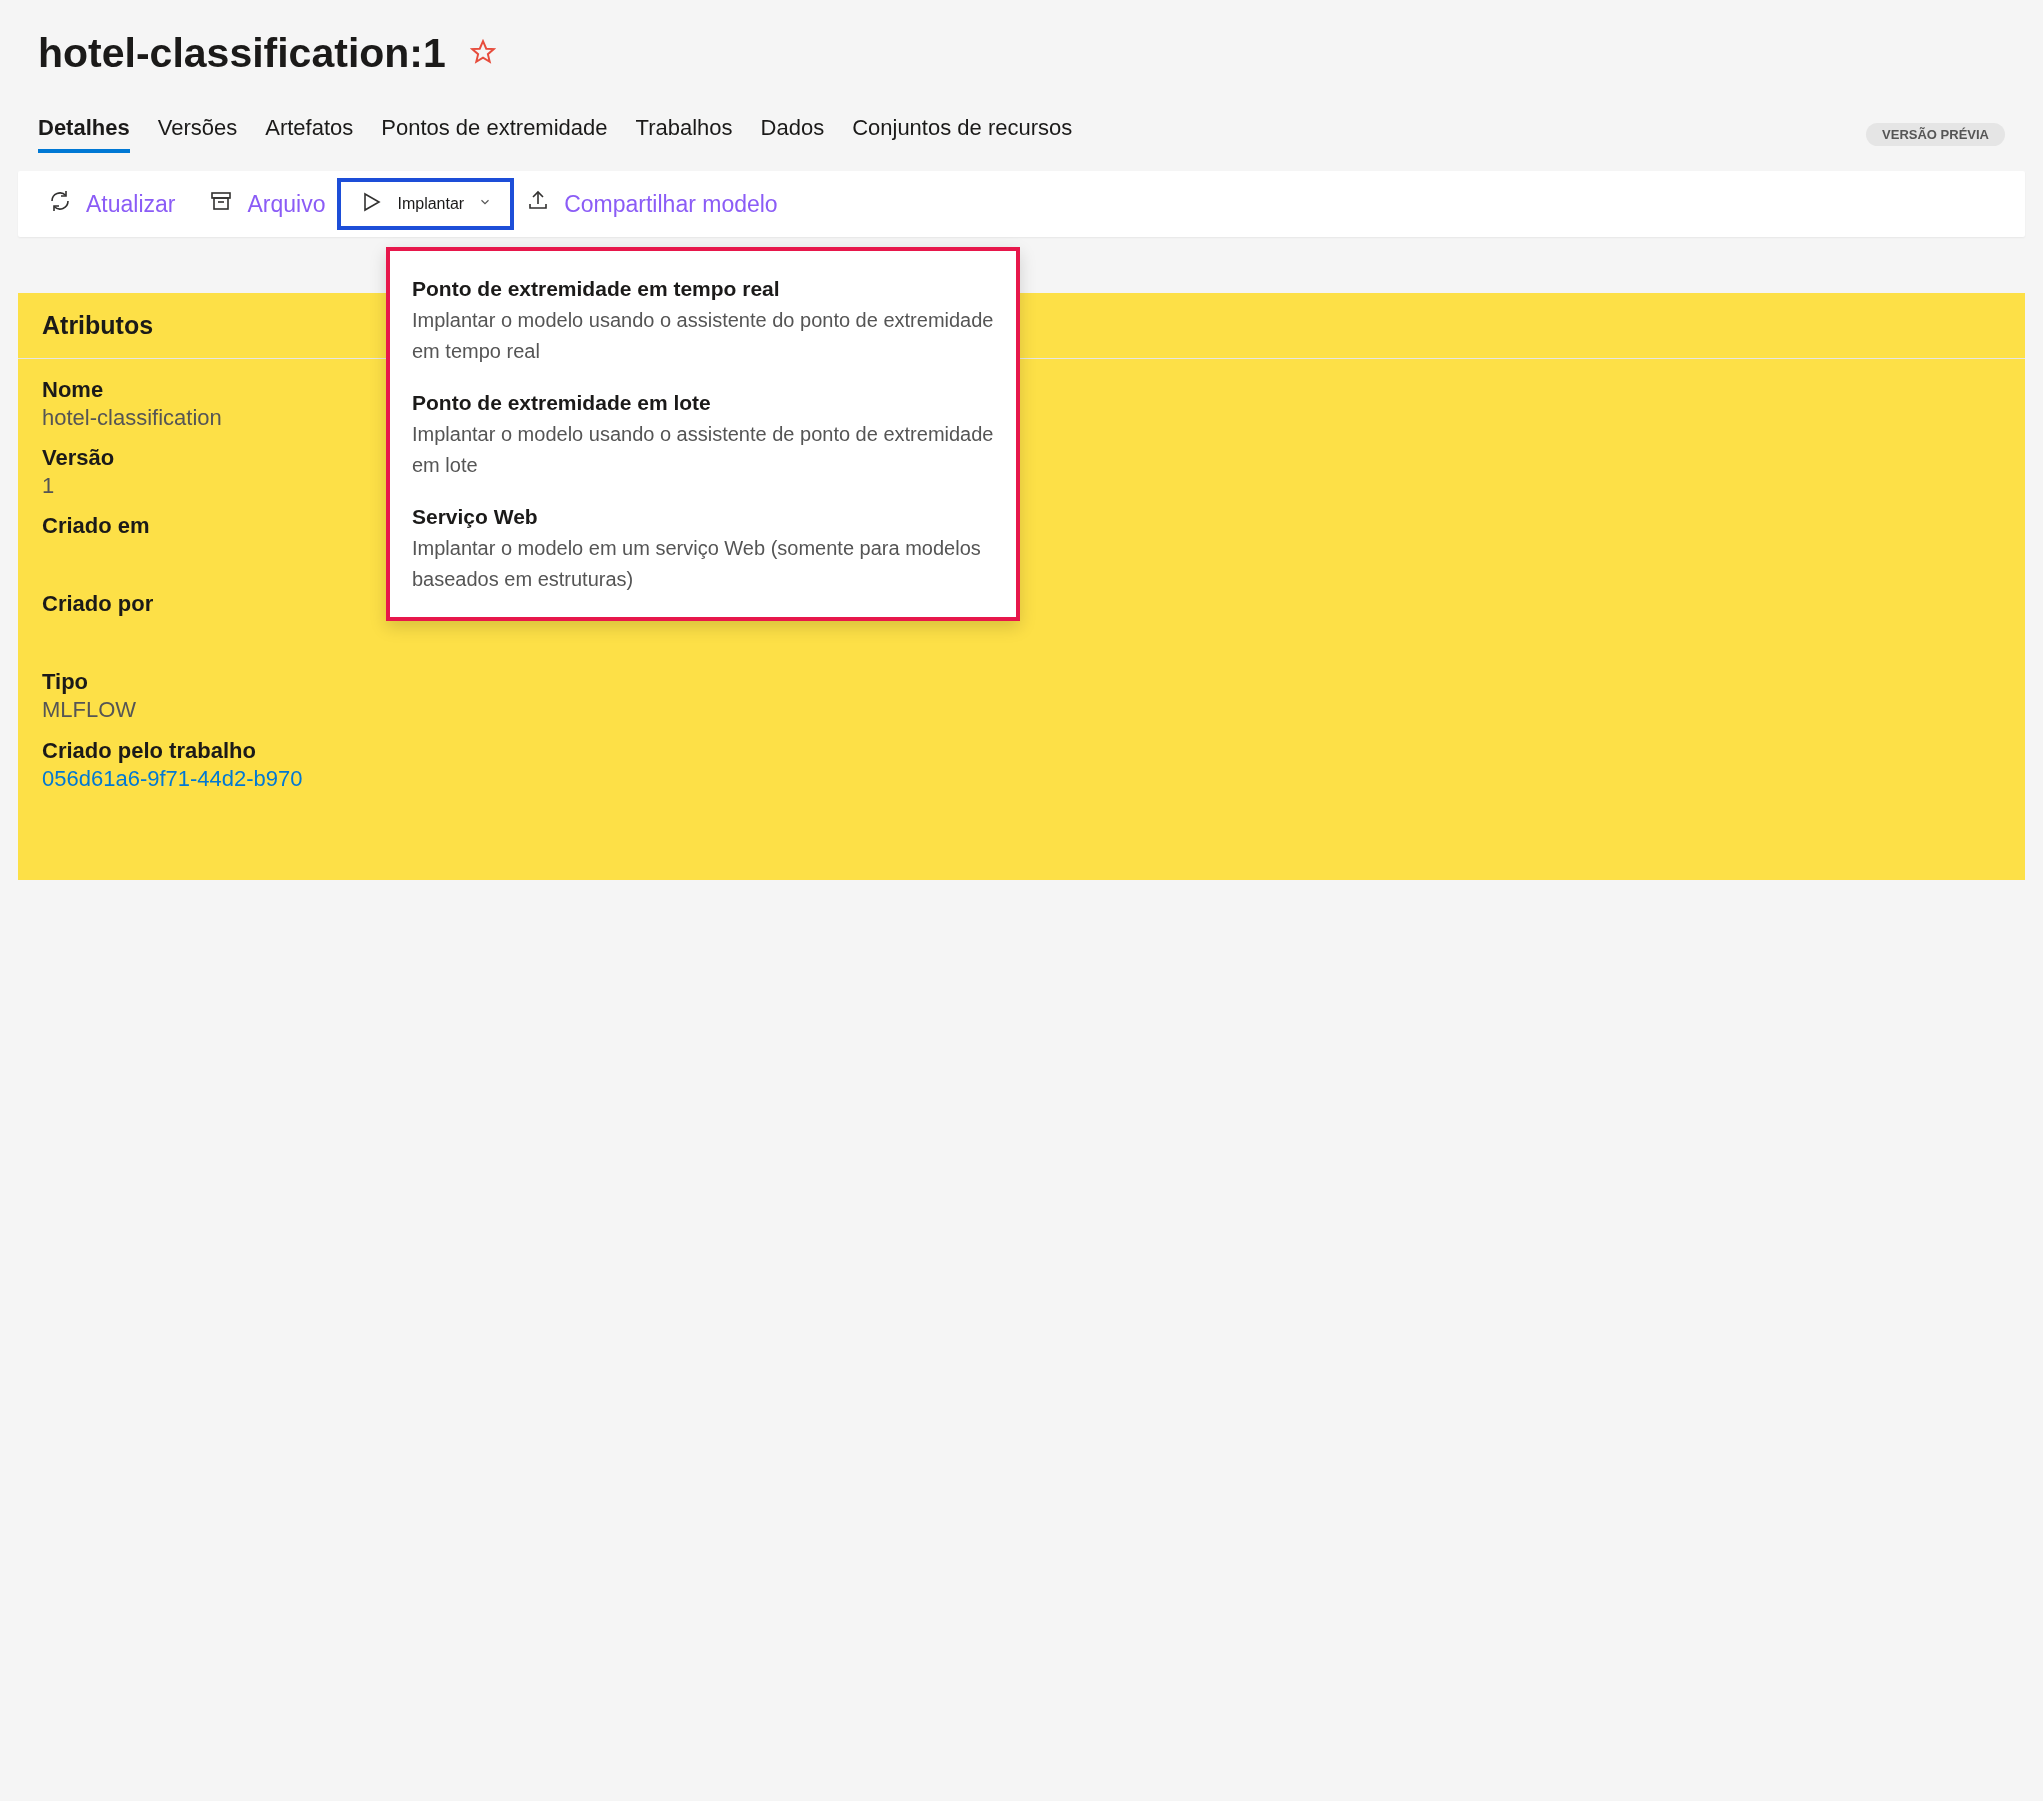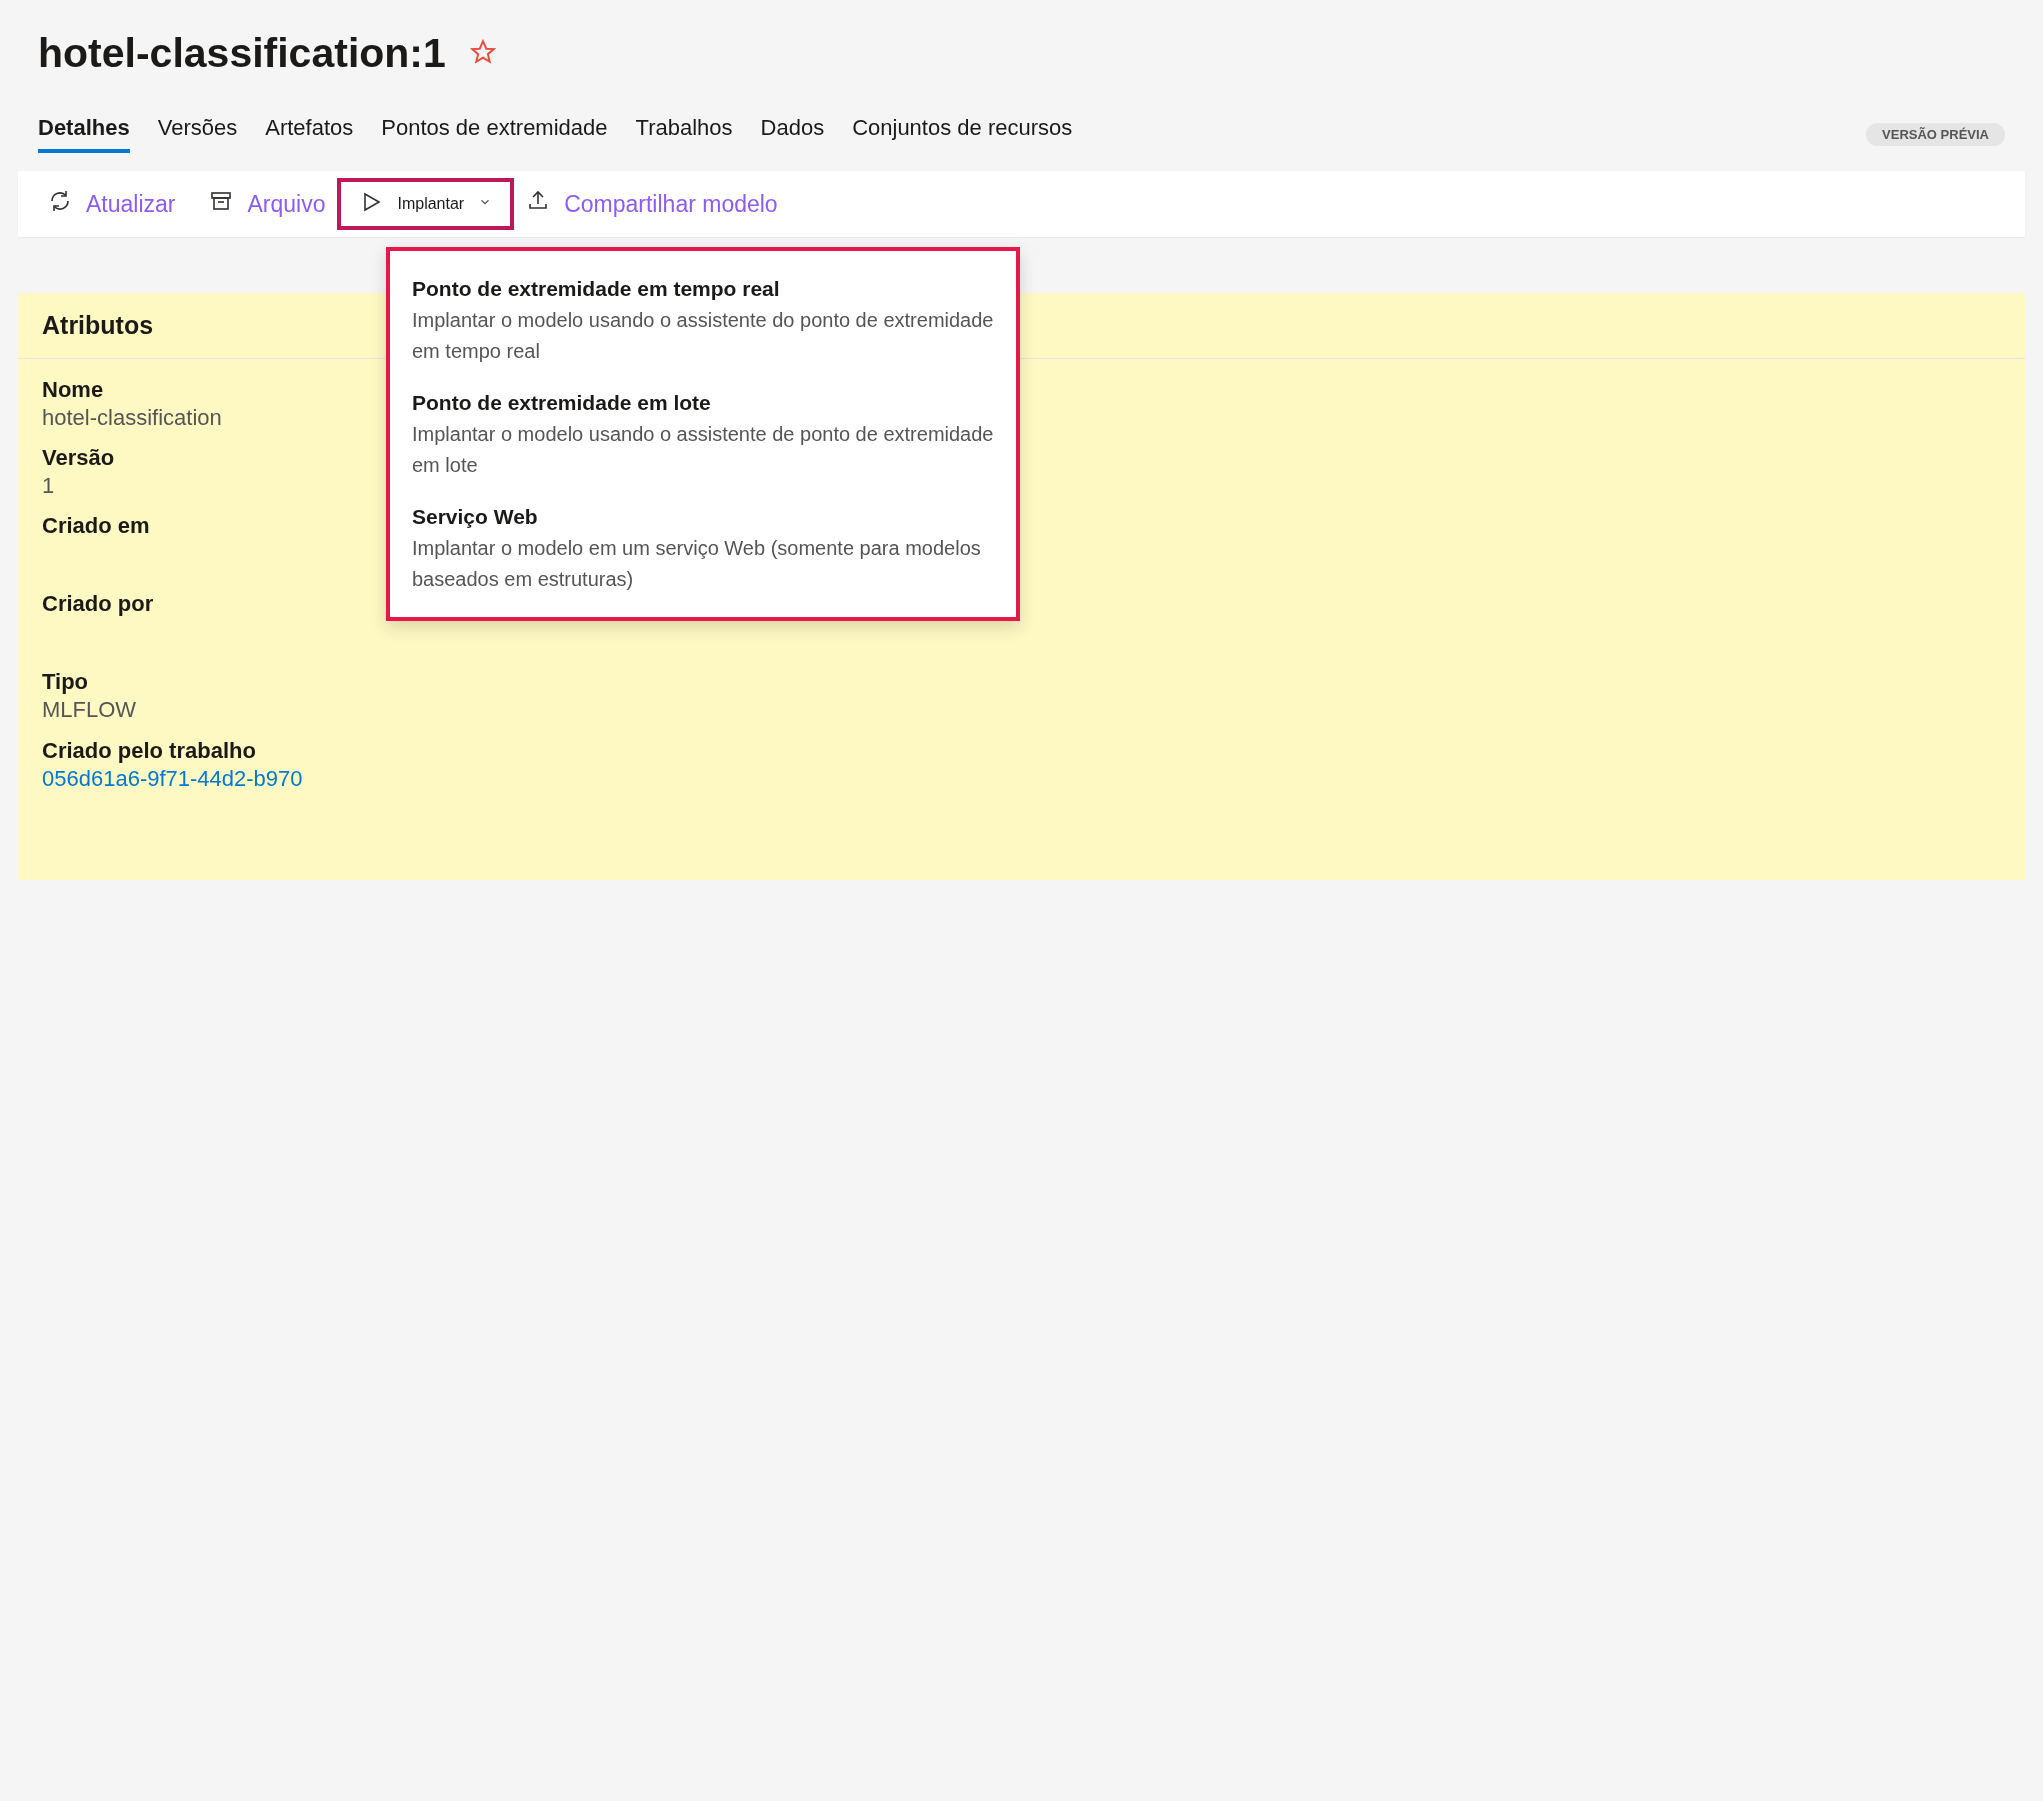--- a/index.html
+++ b/index.html
@@ -87,21 +87,21 @@
       font-size: 23px;
       color: #8b5cf6;
       cursor: pointer;
     }
     .tool-icon {
       width: 24px;
       height: 24px;
       flex-shrink: 0;
     }
     .deploy-wrap {
-      border: 4px solid #be185d;
+      border: 4px solid #1d4ed8;
       padding: 8px 18px;
       margin: -12px -22px;
       display: flex;
       align-items: center;
       gap: 14px;
       position: relative;
     }
     .chev {
       width: 14px;
       height: 14px;
@@ -131,21 +131,21 @@
       color: #1b1a19;
       margin-bottom: 4px;
     }
     .dd-desc {
       font-size: 20px;
       color: #555;
       line-height: 1.55;
     }
     .content {
       margin: 56px 18px 0 18px;
-      background: #fef9c3;
+      background: #fde047;
     }
     .section-header {
       padding: 18px 24px;
       border-bottom: 1px solid #e5e5e5;
     }
     .section-title {
       font-size: 25px;
       font-weight: 600;
     }
     .attrs {

